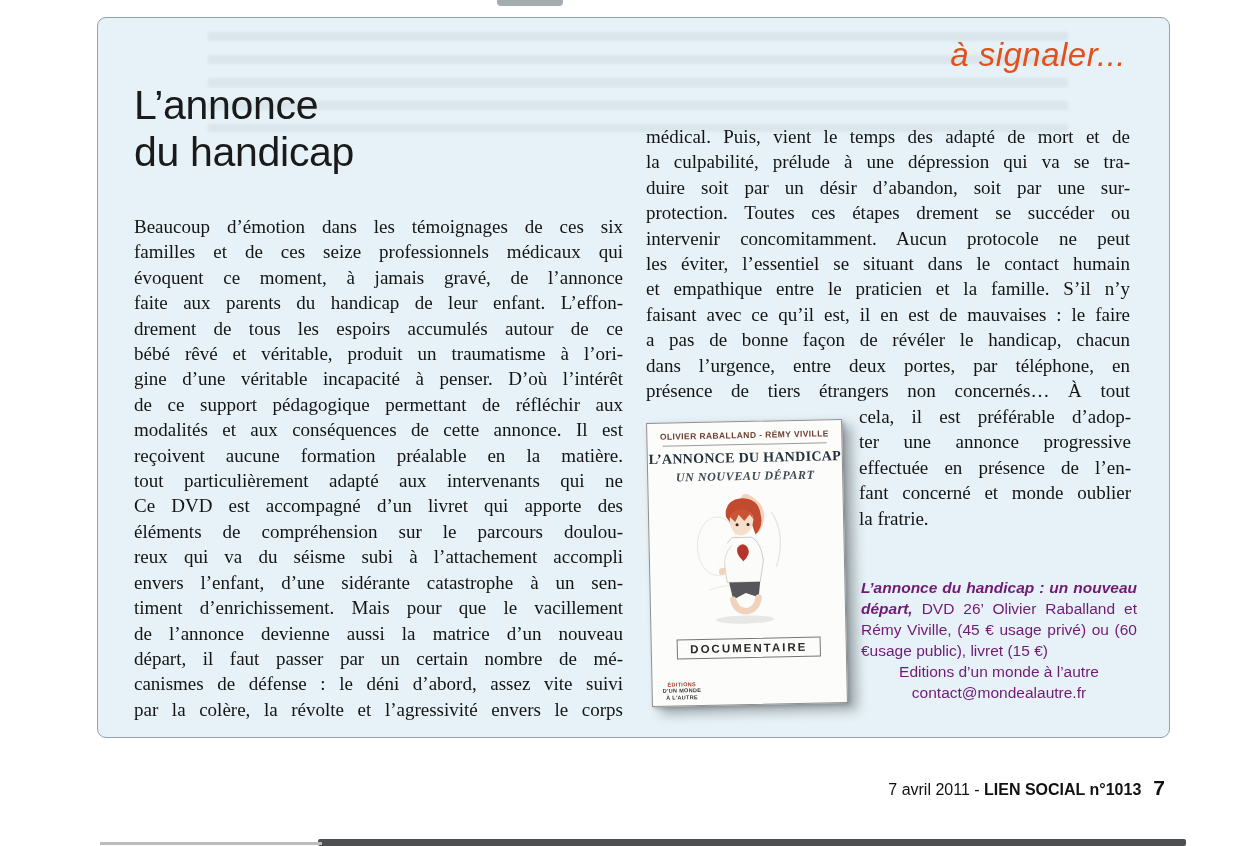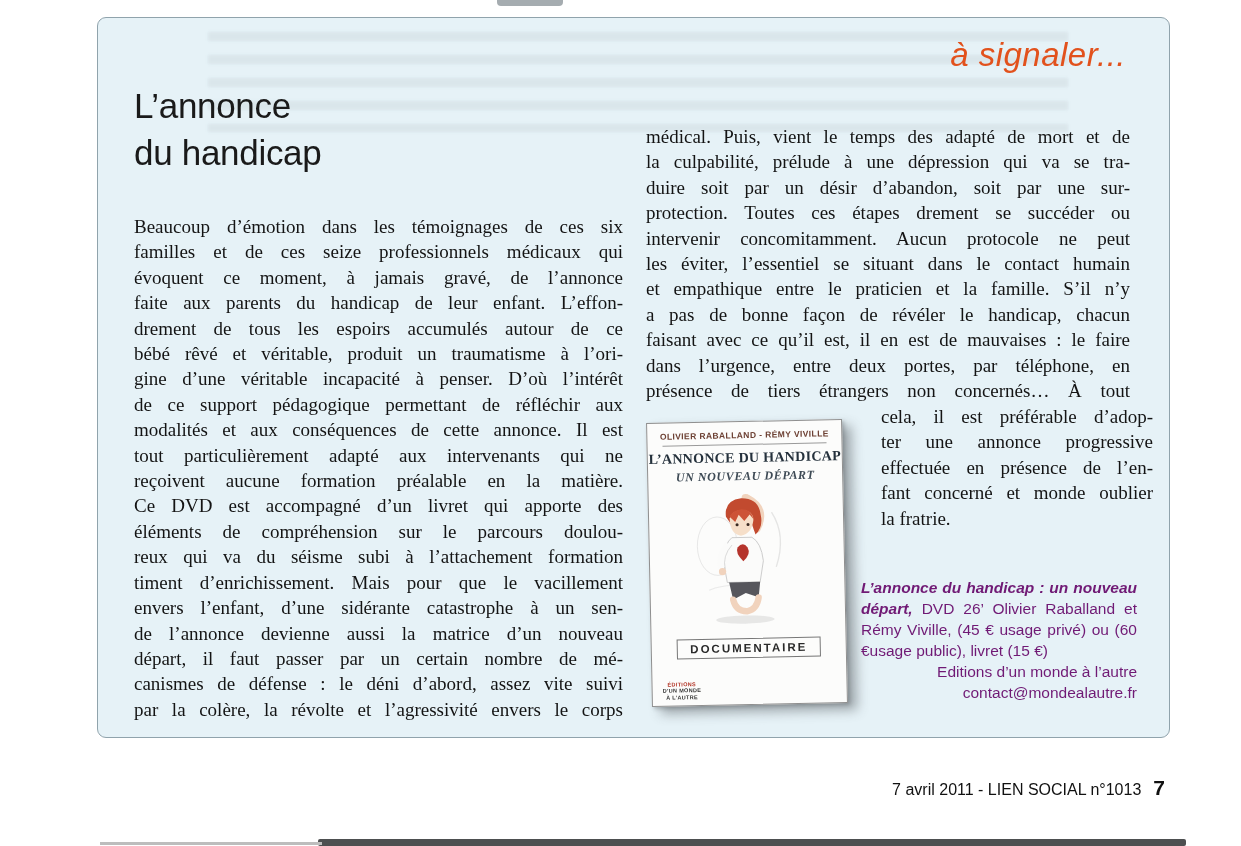--- a/index.html
+++ b/index.html
@@ -36,27 +36,27 @@
     filter: blur(1.6px); pointer-events: none;
   }
   .section-label {
     position: absolute; top: 18px; right: 43px;
     font-family: "Liberation Sans", sans-serif; font-style: italic;
     font-size: 33px; color: #e2511c; letter-spacing: 0.5px;
   }
   .title {
     position: absolute; left: 36px; top: 64px;
     font-family: "Liberation Sans", sans-serif;
-    font-size: 35px; line-height: 47px; color: #1a1a1a; letter-spacing: -0.3px;
+    font-size: 41px; line-height: 47px; color: #1a1a1a; letter-spacing: -0.3px;
   }
   .col { position: absolute; font-size: 19px; line-height: 25.4px; color: #141414; }
   .jlines > div { text-align: justify; text-align-last: justify; }
   .col-left  { left: 36px;  top: 196px; width: 489px; }
   .col-right { left: 548px; top: 106px; width: 484px; }
-  .wrap-col  { left: 783px; top: 386px; width: 272px; }
+  .wrap-col  { left: 761px; top: 386px; width: 272px; }
   .wrap-col > div:last-child { text-align-last: left; }
   
   .dvd-wrap { position: absolute; left: 551px; top: 403px; width: 204px; height: 292px; }
   .dvd-cover {
     width: 196px; height: 284px; background: #fcfcfb;
     border: 1px solid #8f8f8f; transform: rotate(-1.2deg);
     box-shadow: 9px 7px 12px rgba(70,75,80,0.45), 2px 2px 4px rgba(70,75,80,0.3);
     display: flex; flex-direction: column; align-items: center;
     padding: 8px 8px 6px; position: relative;
   }
@@ -85,28 +85,28 @@
     font-size: 5.5px; line-height: 6.5px; color: #333; letter-spacing: 0.3px;
   }
   .dvd-pub > div:first-child { color: #b23527; }
   
   .caption {
     position: absolute; left: 763px; top: 559px; width: 276px;
     font-family: "Liberation Sans", sans-serif;
     font-size: 15.5px; line-height: 21px; color: #701a75;
   }
   .caption p { margin: 0; text-align: justify; }
-  .caption p.nojust { text-align: right; }
+  .caption p.nojust { text-align: center; }
   .cap-bi { font-weight: 700; font-style: italic; }
   
   .footer {
     position: absolute; top: 776px; right: 76px; white-space: pre;
     font-family: "Liberation Sans", sans-serif; font-size: 16px; color: #111;
   }
-  .footer .journal { font-weight: 400; }
+  .footer .journal { font-weight: 700; }
   .footer .pagenum { font-weight: 700; font-size: 21px; margin-left: 12px; }
 </style>
 </head>
 <body>
 
 <div class="page">
 
   <div class="smudge-top"></div>
 
   <div class="panel">
@@ -122,43 +122,43 @@
     <div class="col col-left jlines">
         <div>Beaucoup d’émotion dans les témoignages de ces six</div>
         <div>familles et de ces seize professionnels médicaux qui</div>
         <div>évoquent ce moment, à jamais gravé, de l’annonce</div>
         <div>faite aux parents du handicap de leur enfant. L’effon-</div>
         <div>drement de tous les espoirs accumulés autour de ce</div>
         <div>bébé rêvé et véritable, produit un traumatisme à l’ori-</div>
         <div>gine d’une véritable incapacité à penser. D’où l’intérêt</div>
         <div>de ce support pédagogique permettant de réfléchir aux</div>
         <div>modalités et aux conséquences de cette annonce. Il est</div>
+        <div>reçoivent aucune formation préalable en la matière.</div>
         <div>tout particulièrement adapté aux intervenants qui ne</div>
-        <div>reçoivent aucune formation préalable en la matière.</div>
         <div>Ce DVD est accompagné d’un livret qui apporte des</div>
         <div>éléments de compréhension sur le parcours doulou-</div>
-        <div>reux qui va du séisme subi à l’attachement formation</div>
+        <div>reux qui va du séisme subi à l’attachement accompli</div>
+        <div>envers l’enfant, d’une sidérante catastrophe à un sen-</div>
         <div>timent d’enrichissement. Mais pour que le vacillement</div>
-        <div>envers l’enfant, d’une sidérante catastrophe à un sen-</div>
         <div>de l’annonce devienne aussi la matrice d’un nouveau</div>
         <div>départ, il faut passer par un certain nombre de mé-</div>
         <div>canismes de défense : le déni d’abord, assez vite suivi</div>
         <div>par la colère, la révolte et l’agressivité envers le corps</div>
       </div>
 
     <div class="col col-right jlines">
         <div>médical. Puis, vient le temps des adapté de mort et de</div>
         <div>la culpabilité, prélude à une dépression qui va se tra-</div>
         <div>duire soit par un désir d’abandon, soit par une sur-</div>
         <div>protection. Toutes ces étapes drement se succéder ou</div>
         <div>intervenir concomitamment. Aucun protocole ne peut</div>
         <div>les éviter, l’essentiel se situant dans le contact humain</div>
         <div>et empathique entre le praticien et la famille. S’il n’y</div>
+        <div>faisant avec ce qu’il est, il en est de mauvaises : le faire</div>
         <div>a pas de bonne façon de révéler le handicap, chacun</div>
-        <div>faisant avec ce qu’il est, il en est de mauvaises : le faire</div>
         <div>dans l’urgence, entre deux portes, par téléphone, en</div>
         <div>présence de tiers étrangers non concernés… À tout</div>
       </div>
 
     <div class="col wrap-col jlines">
         <div>cela, il est préférable d’adop-</div>
         <div>ter une annonce progressive</div>
         <div>effectuée en présence de l’en-</div>
         <div>fant concerné et monde oublier</div>
         <div>la fratrie.</div>

